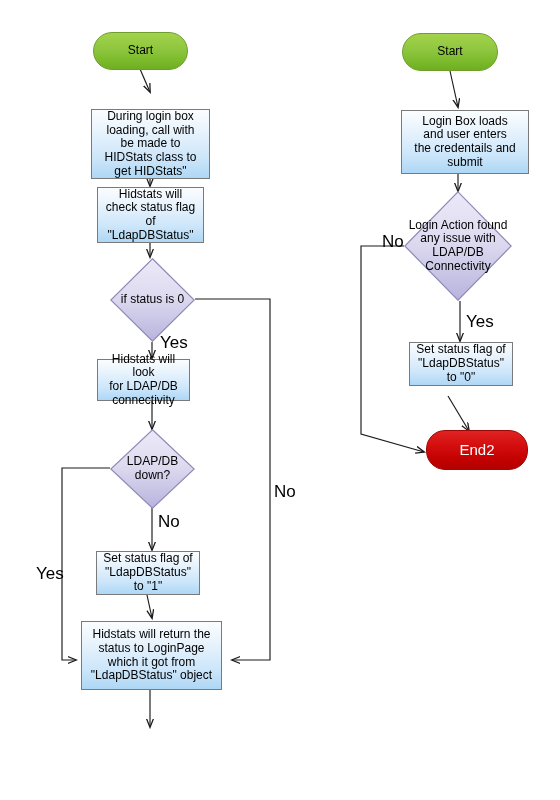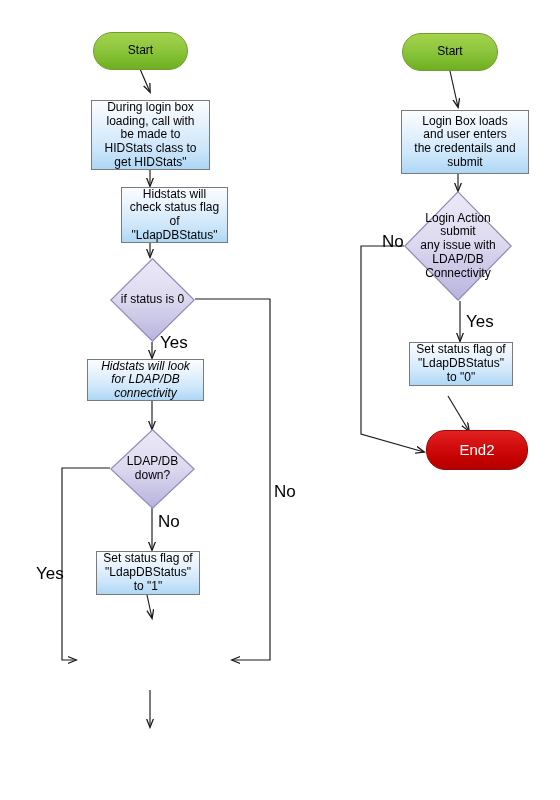--- a/index.html
+++ b/index.html
@@ -134,62 +134,68 @@
       <path d="M404,246 L361,246 L361,434 L424,452" marker-end="url(#arrowhead)"></path>
 
       <path d="M448,396 L469,431" marker-end="url(#arrowhead)"></path>
     </g>
   </svg>
 
   <div class="node term-start" style="left:93px; top:32px; width:95px; height:38px;">
     <span class="label">Start</span>
   </div>
 
-  <div class="node proc" style="left:91px; top:100px; width:119px; height:70px;">
+  <div class="node proc" style="left:91px; top:109px; width:119px; height:70px;">
     <span class="label">During login box
 loading, call with
 be made to
 HIDStats class to
 get HIDStats"</span>
   </div>
 
-  <div class="node proc" style="left:97px; top:187px; width:107px; height:56px;margin-left:24px;">
+  <div class="node proc" style="left:97px; top:187px; width:107px; height:56px;">
     <span class="label">Hidstats will
 check status flag
 of
 "LdapDBStatus"</span>
   </div>
 
   <div class="node decision" style="left:110px; top:258px; width:85px; height:84px;">
     <svg class="dia-shape" viewBox="0 0 85 84" preserveAspectRatio="none">
       <polygon points="42.5,0.8 84.2,42 42.5,83.2 0.8,42" fill="url(#diaGrad)" stroke="#8d8ab5" stroke-width="1.2"></polygon>
     </svg>
     <span class="label">if status is 0</span>
   </div>
 
-  <div class="node proc" style="left:87px; top:359px; width:117px; height:42px;font-style:italic;">
+  <div class="node proc" style="left:97px; top:359px; width:93px; height:42px;">
     <span class="label">Hidstats will look
 for LDAP/DB
 connectivity</span>
   </div>
 
   <div class="node decision" style="left:110px; top:429px; width:85px; height:80px;">
     <svg class="dia-shape" viewBox="0 0 85 80" preserveAspectRatio="none">
       <polygon points="42.5,0.8 84.2,40 42.5,79.2 0.8,40" fill="url(#diaGrad)" stroke="#8d8ab5" stroke-width="1.2"></polygon>
     </svg>
     <span class="label">LDAP/DB
 down?</span>
   </div>
 
   <div class="node proc" style="left:96px; top:551px; width:104px; height:44px;">
     <span class="label">Set status flag of
 "LdapDBStatus"
 to "1"</span>
   </div>
 
+  <div class="node proc" style="left:81px; top:621px; width:141px; height:69px;">
+    <span class="label">Hidstats will return the
+status to LoginPage
+which it got from
+"LdapDBStatus" object</span>
+  </div>
 
 
   <span class="edge-label" style="left:160px; top:333px;">Yes</span>
   <span class="edge-label" style="left:274px; top:482px;">No</span>
   <span class="edge-label" style="left:158px; top:512px;">No</span>
   <span class="edge-label" style="left:36px; top:564px;">Yes</span>
 
   <div class="node term-start" style="left:402px; top:33px; width:96px; height:38px;">
     <span class="label">Start</span>
   </div>
@@ -198,21 +204,21 @@
     <span class="label">Login Box loads
 and user enters
 the credentails and
 submit</span>
   </div>
 
   <div class="node decision" style="left:404px; top:191px; width:108px; height:110px;">
     <svg class="dia-shape" viewBox="0 0 108 110" preserveAspectRatio="none">
       <polygon points="54,0.8 107.2,55 54,109.2 0.8,55" fill="url(#diaGrad)" stroke="#8d8ab5" stroke-width="1.2"></polygon>
     </svg>
-    <span class="label">Login Action submit
+    <span class="label">Login Action found
 any issue with
 LDAP/DB
 Connectivity</span>
   </div>
 
   <div class="node proc" style="left:409px; top:342px; width:104px; height:44px;">
     <span class="label">Set status flag of
 "LdapDBStatus"
 to "0"</span>
   </div>

